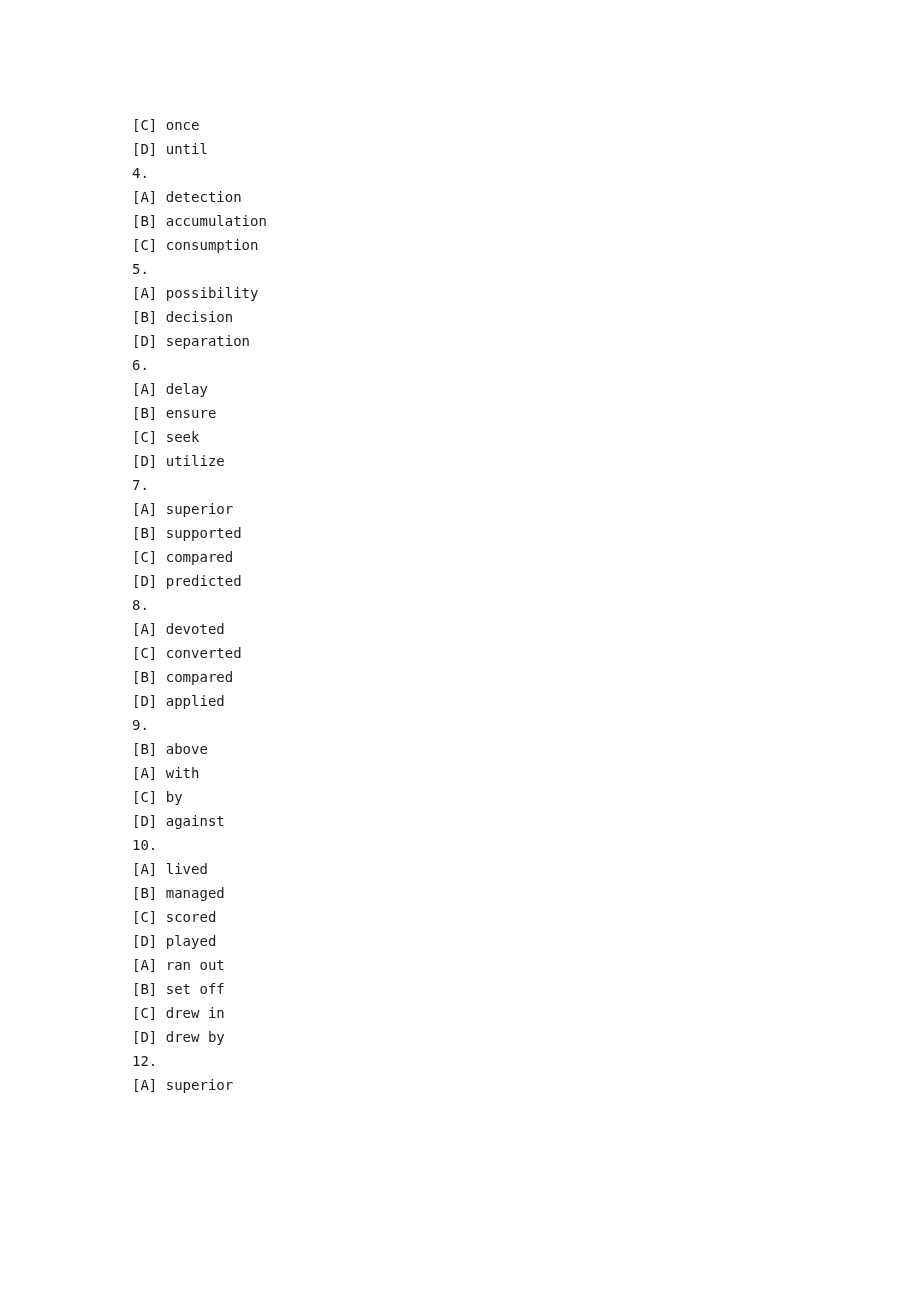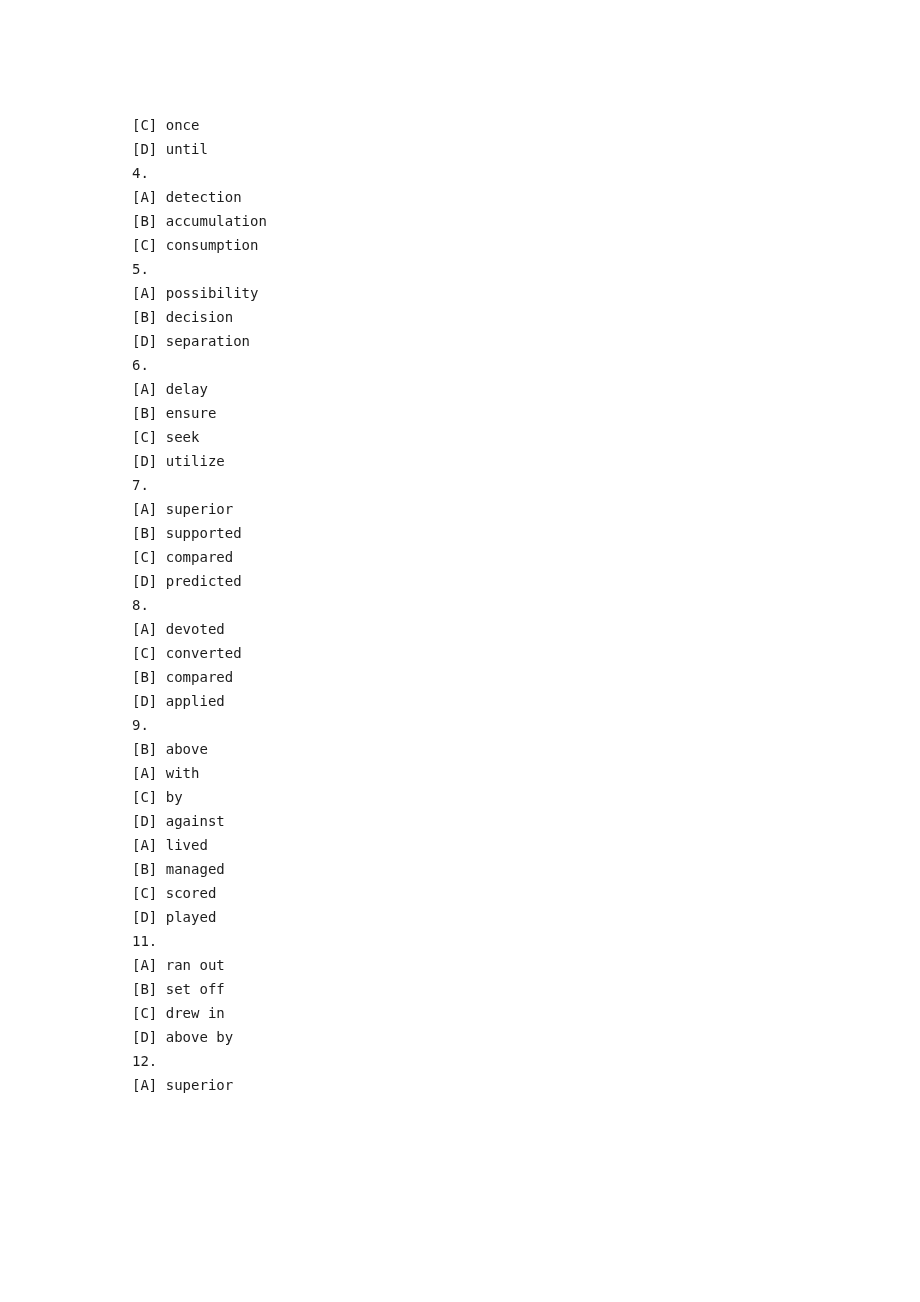--- a/index.html
+++ b/index.html
@@ -77,25 +77,25 @@
       <div class="line q-number">8.</div>
       <div class="line option"><span class="opt-tag">[A]</span> <span class="opt-text">devoted</span></div>
       <div class="line option"><span class="opt-tag">[C]</span> <span class="opt-text">converted</span></div>
       <div class="line option"><span class="opt-tag">[B]</span> <span class="opt-text">compared</span></div>
       <div class="line option"><span class="opt-tag">[D]</span> <span class="opt-text">applied</span></div>
       <div class="line q-number">9.</div>
       <div class="line option"><span class="opt-tag">[B]</span> <span class="opt-text">above</span></div>
       <div class="line option"><span class="opt-tag">[A]</span> <span class="opt-text">with</span></div>
       <div class="line option"><span class="opt-tag">[C]</span> <span class="opt-text">by</span></div>
       <div class="line option"><span class="opt-tag">[D]</span> <span class="opt-text">against</span></div>
+      <div class="line q-number">10.</div>
       <div class="line option"><span class="opt-tag">[A]</span> <span class="opt-text">lived</span></div>
       <div class="line option"><span class="opt-tag">[B]</span> <span class="opt-text">managed</span></div>
       <div class="line option"><span class="opt-tag">[C]</span> <span class="opt-text">scored</span></div>
       <div class="line option"><span class="opt-tag">[D]</span> <span class="opt-text">played</span></div>
-      <div class="line q-number">11.</div>
       <div class="line option"><span class="opt-tag">[A]</span> <span class="opt-text">ran out</span></div>
       <div class="line option"><span class="opt-tag">[B]</span> <span class="opt-text">set off</span></div>
       <div class="line option"><span class="opt-tag">[C]</span> <span class="opt-text">drew in</span></div>
-      <div class="line option"><span class="opt-tag">[D]</span> <span class="opt-text">above by</span></div>
+      <div class="line option"><span class="opt-tag">[D]</span> <span class="opt-text">drew by</span></div>
       <div class="line q-number">12.</div>
       <div class="line option"><span class="opt-tag">[A]</span> <span class="opt-text">superior</span></div>
     </div>
 </div>
 
 </body></html>

